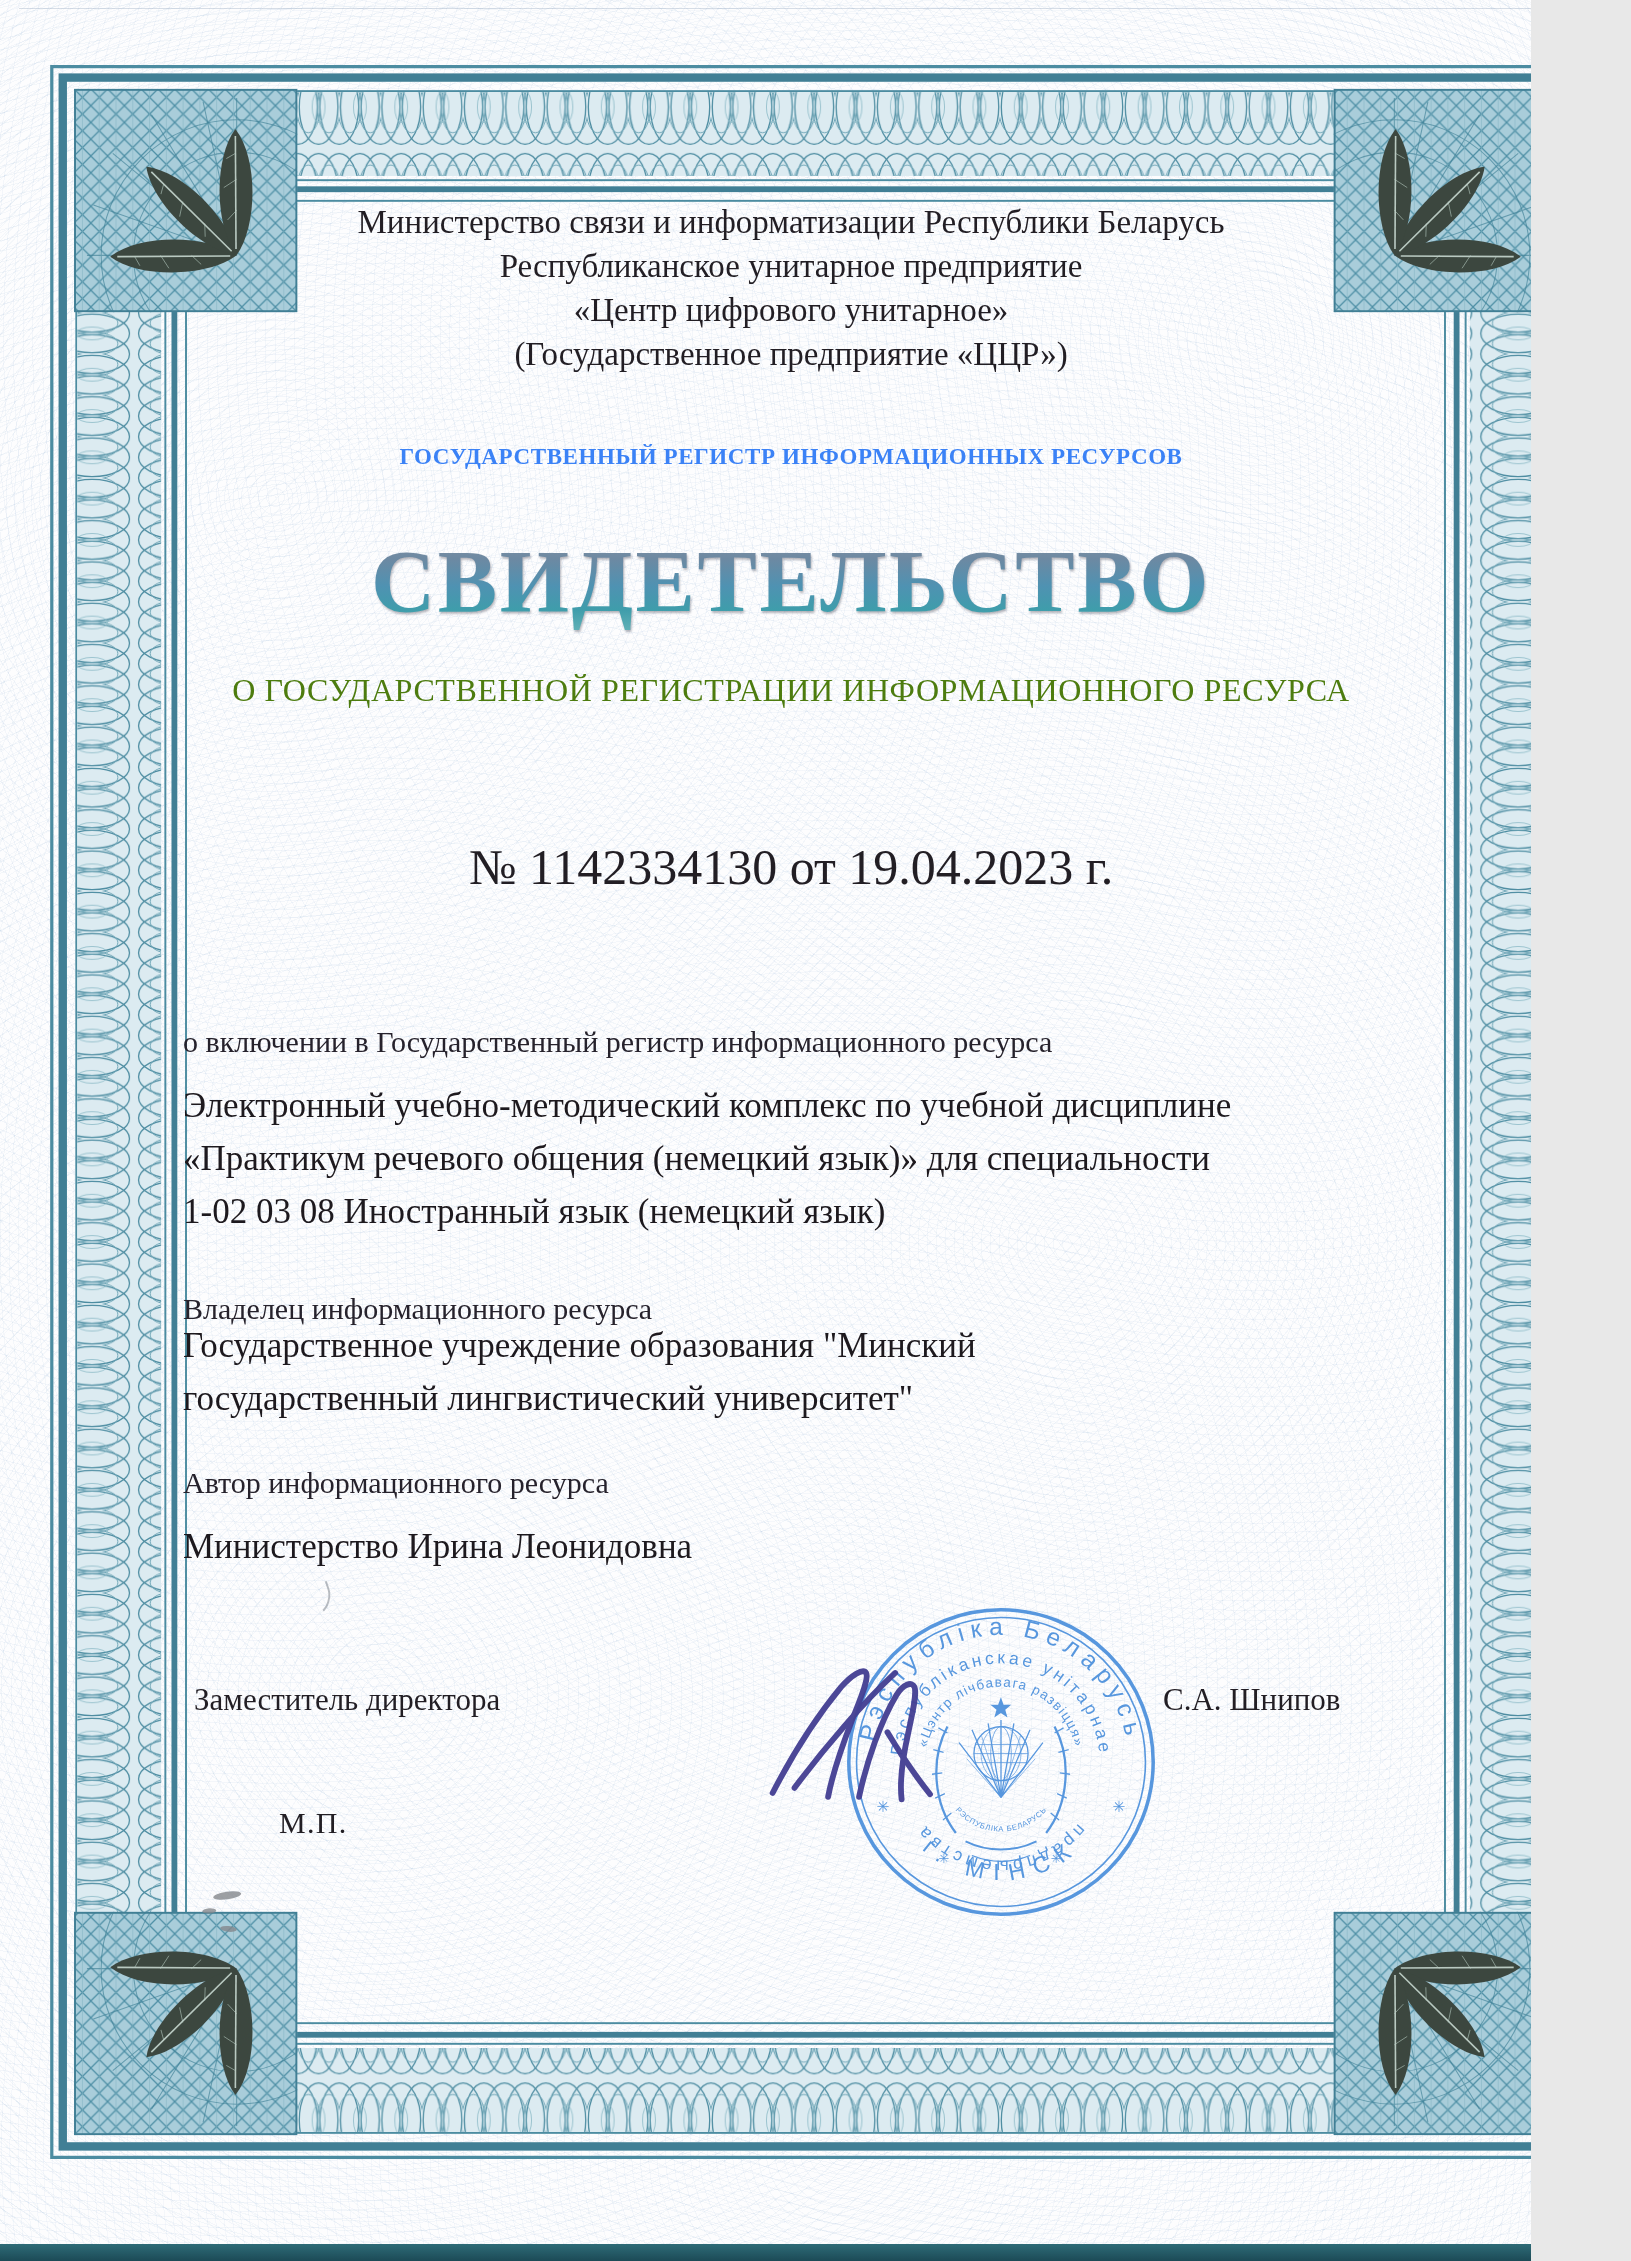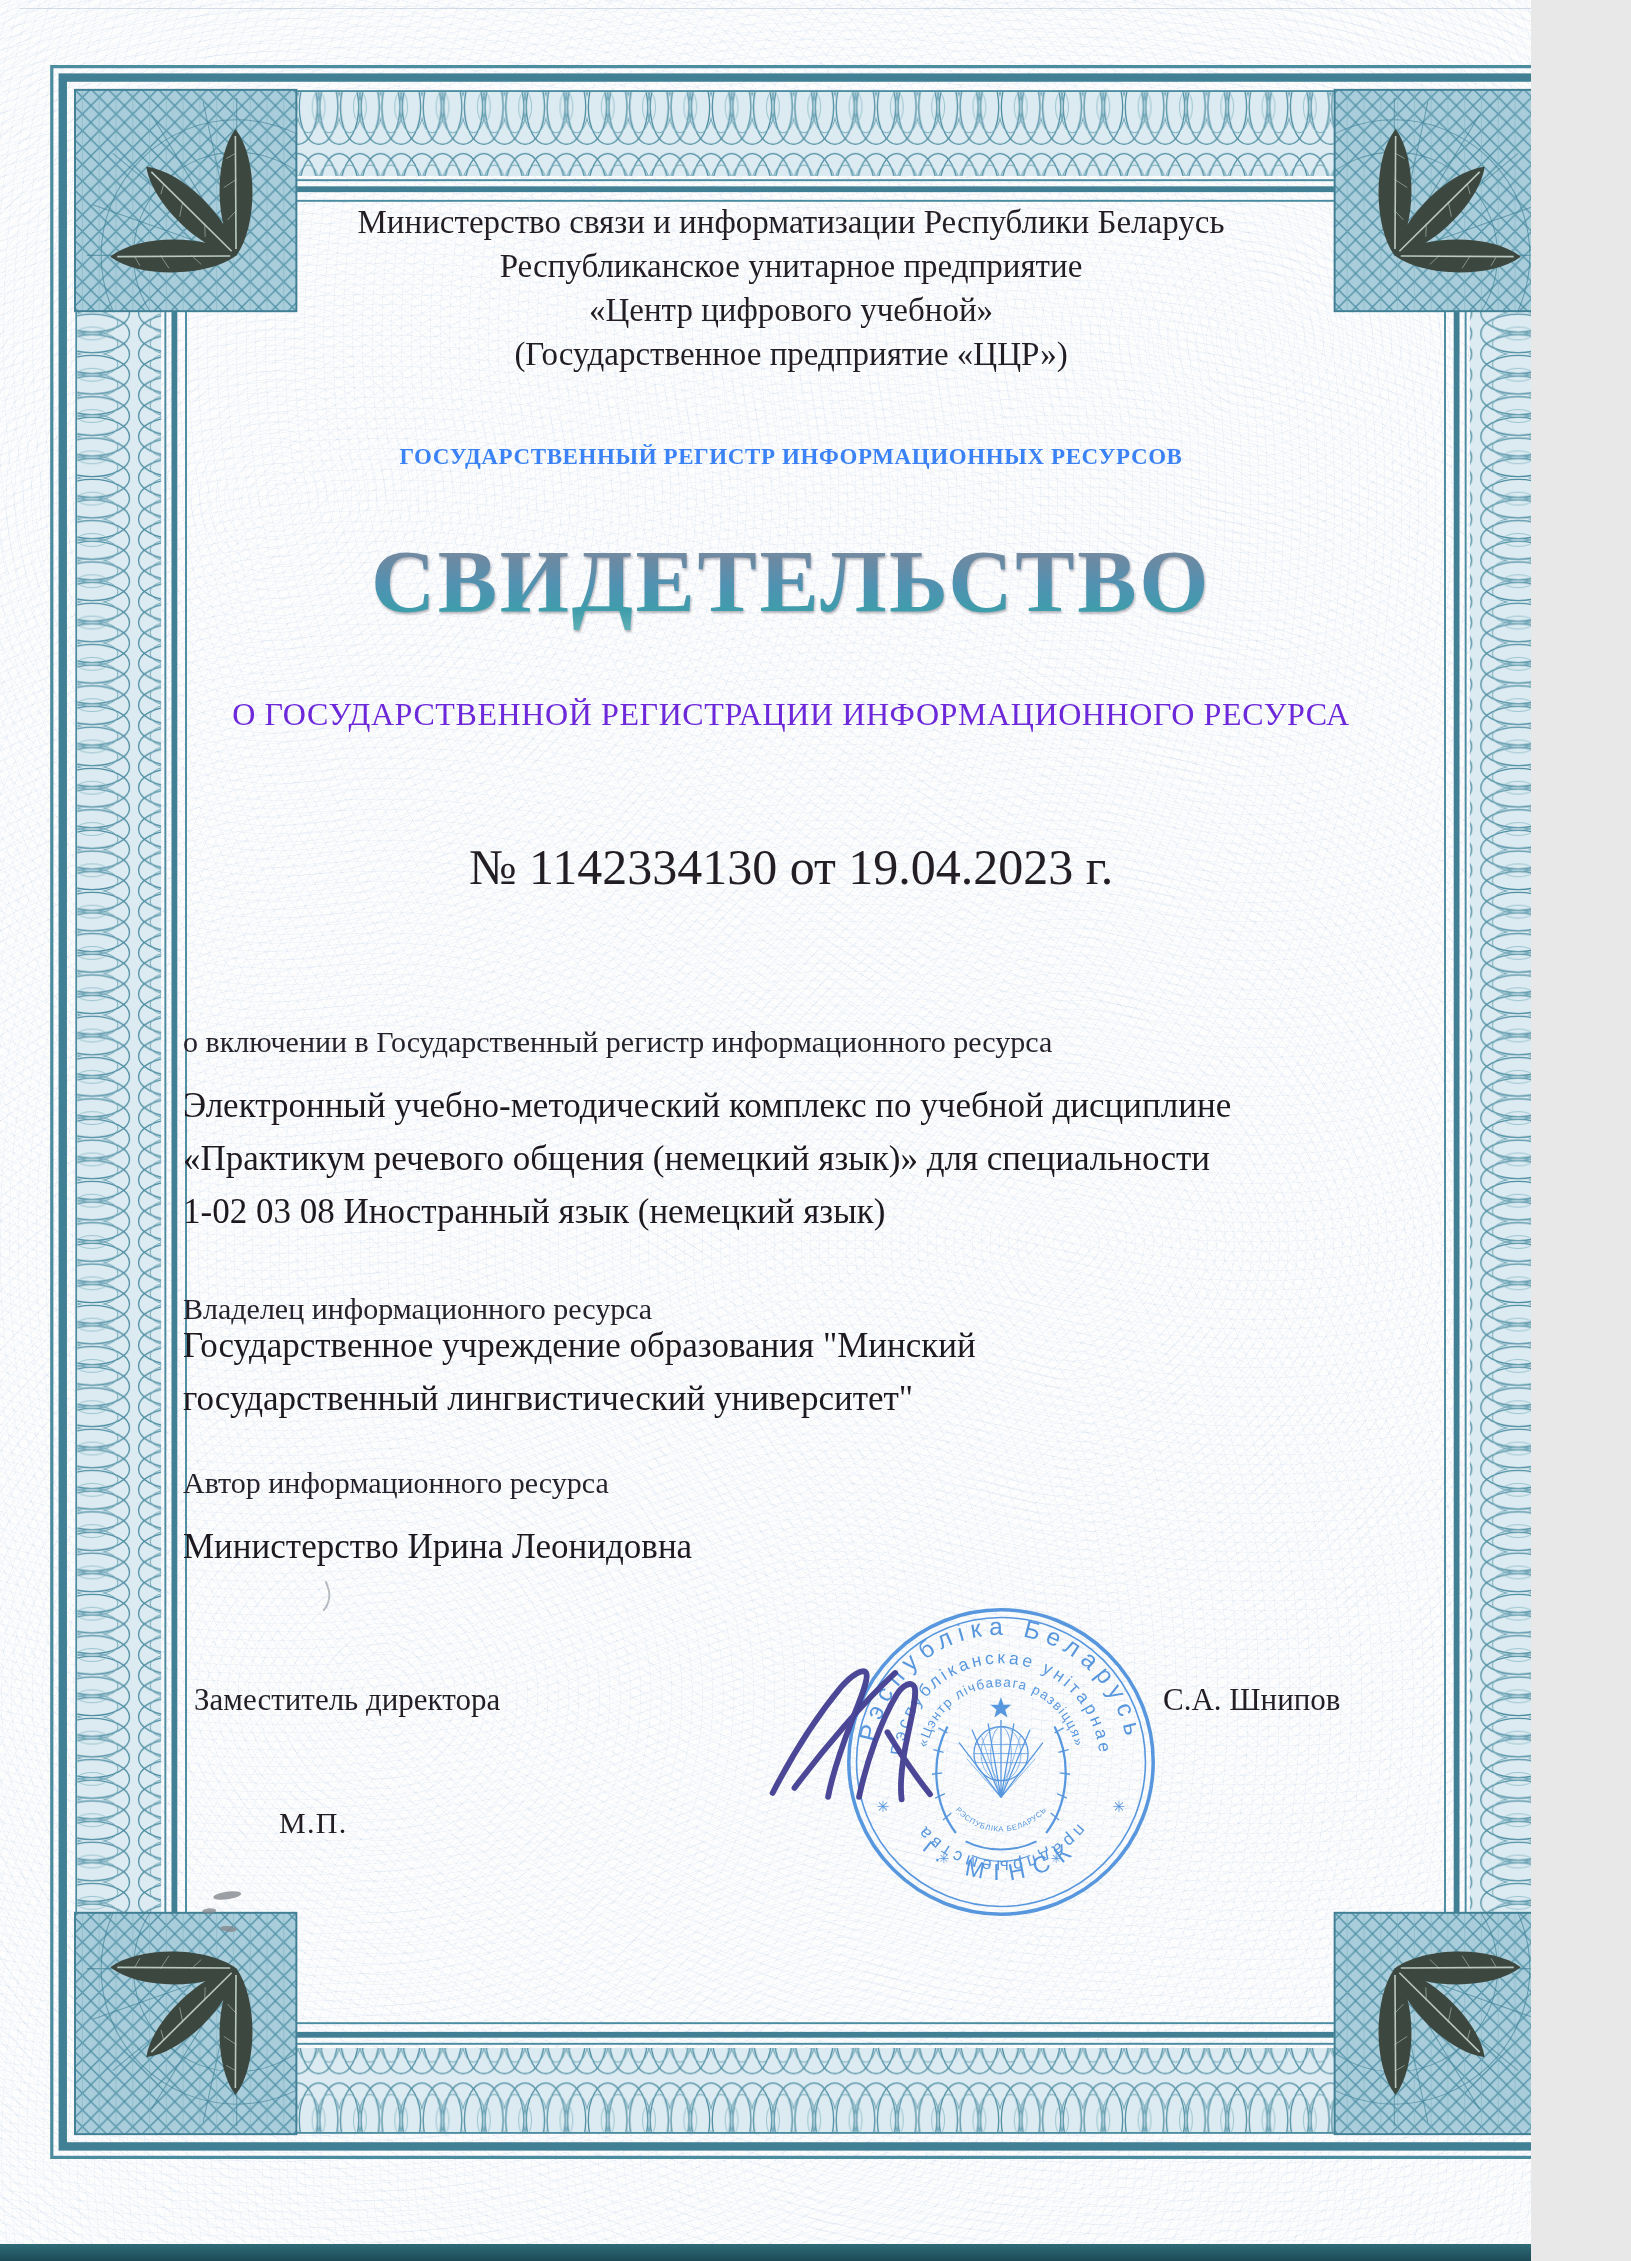--- a/index.html
+++ b/index.html
@@ -23,21 +23,21 @@
   .center{left:52px; width:1478px; text-align:center;}
   .leftcol{left:183px; text-align:left;}
   .header-line{font-size:33px; line-height:44px;}
   .registry-title{top:444px; font-size:23px; font-weight:bold; letter-spacing:0.6px; color:#3b82f6;}
   .cert-title{
     top:530px; font-size:89px; font-weight:bold; letter-spacing:2.6px;
     background:linear-gradient(180deg,#8a96a5 0%, #6d89a2 28%, #4f92b2 55%, #3f9dab 78%, #63b2b7 100%);
     -webkit-background-clip:text; background-clip:text; color:transparent;
     filter:drop-shadow(1.9px 2.6px 1.3px rgba(90,90,105,.45));
   }
-  .cert-subtitle{top:696px; font-size:32px; letter-spacing:0.6px; color:#6d28d9;}
+  .cert-subtitle{top:672px; font-size:32px; letter-spacing:0.6px; color:#4d7c0f;}
   .number-line{top:838px; font-size:50px;}
   .label-line{font-size:30px; color:#26222c;}
   .bold-line{font-size:35px; font-weight:normal; line-height:53px; color:#1d191e;}
   .inclusion{top:1025px;}
   .resource{top:1079px;}
   .owner-label{top:1292px;}
   .owner-name{top:1319px;}
   .author-label{top:1466px;}
   .author-name{top:1520px;}
   .position-title{left:194px; top:1682px; font-size:31px;}
@@ -128,21 +128,21 @@
     <rect x="210.5" y="210.5" width="1951" height="2824" fill="none" stroke="#4c8ca1" stroke-width="3"></rect>
 
     <use href="#corner" transform="translate(37,37)"></use>
     <use href="#corner" transform="translate(2335,37) scale(-1,1)"></use>
     <use href="#corner" transform="translate(37,3208) scale(1,-1)"></use>
     <use href="#corner" transform="translate(2335,3208) scale(-1,-1)"></use>
   </svg>
 
   <div class="txt center header-line" style="top:200px">Министерство связи и информатизации Республики Беларусь</div>
   <div class="txt center header-line" style="top:244px">Республиканское унитарное предприятие</div>
-  <div class="txt center header-line" style="top:288px">«Центр цифрового учебной»</div>
+  <div class="txt center header-line" style="top:288px">«Центр цифрового унитарное»</div>
   <div class="txt center header-line" style="top:332px">(Государственное предприятие «ЦЦР»)</div>
 
   <div class="txt center registry-title">ГОСУДАРСТВЕННЫЙ РЕГИСТР ИНФОРМАЦИОННЫХ РЕСУРСОВ</div>
   <div class="txt center cert-title">СВИДЕТЕЛЬСТВО</div>
   <div class="txt center cert-subtitle">О ГОСУДАРСТВЕННОЙ РЕГИСТРАЦИИ ИНФОРМАЦИОННОГО РЕСУРСА</div>
   <div class="txt center number-line">№ 1142334130 от 19.04.2023 г.</div>
 
   <div class="txt leftcol label-line inclusion">о включении в Государственный регистр информационного ресурса</div>
 
   <div class="txt leftcol resource">

